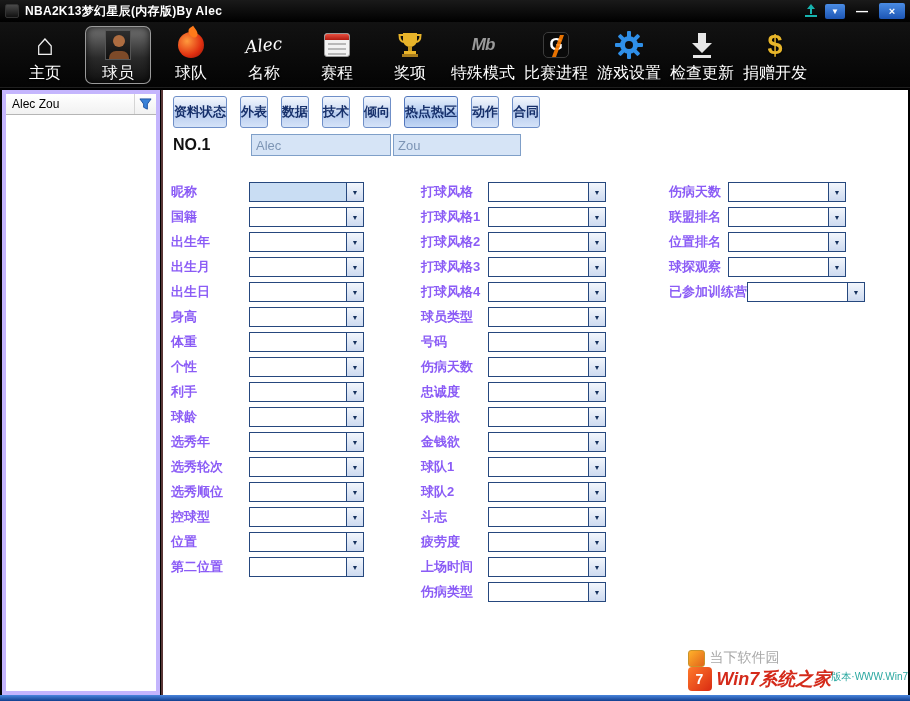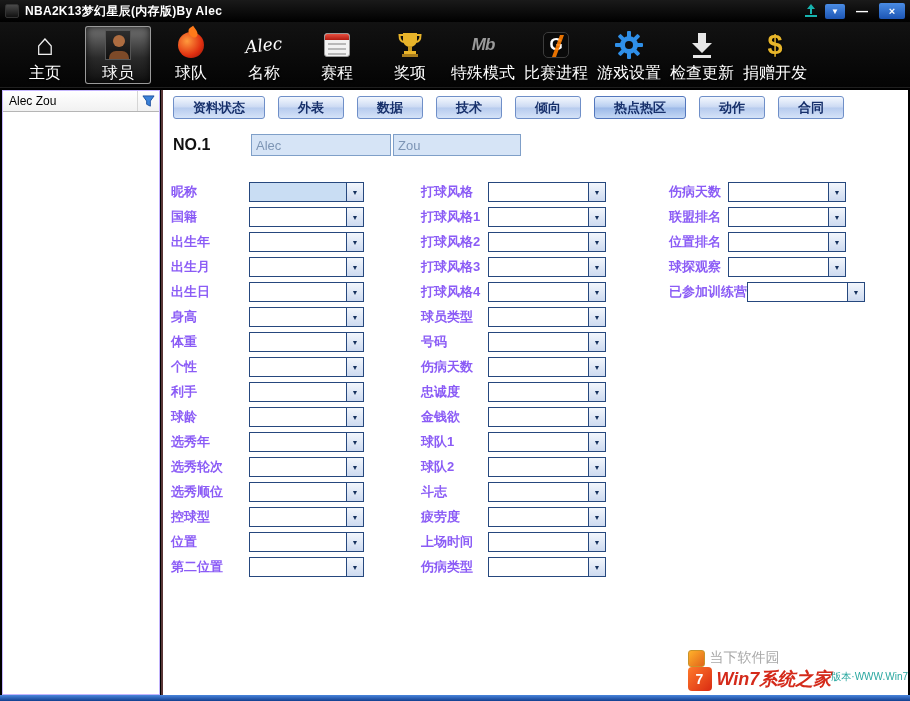--- a/index.html
+++ b/index.html
@@ -13,21 +13,21 @@
   .app-icon{width:14px;height:14px;background:linear-gradient(#4a4a4a,#111);border:1px solid #333;border-radius:2px;margin-right:6px;flex:none;}
   .title-text{color:#fff;font-size:12px;font-weight:bold;letter-spacing:.3px;white-space:nowrap;}
   .titlebar-controls{margin-left:auto;display:flex;align-items:center;gap:7px;}
   .tb-caret{width:20px;height:15px;background:linear-gradient(#4a8ce4,#1c55b4);border-radius:2px;color:#fff;font-size:8px;display:flex;align-items:center;justify-content:center;cursor:pointer;}
   .tb-min{color:#fff;width:20px;text-align:center;font-size:12px;font-weight:bold;cursor:pointer;line-height:10px;}
   .tb-close{width:26px;height:16px;background:linear-gradient(#4a8ce4,#1c55b4);border-radius:2px;color:#fff;font-size:11px;font-weight:bold;display:flex;align-items:center;justify-content:center;cursor:pointer;}
 
   
   .toolbar{position:absolute;top:22px;left:0;right:0;height:66px;background:linear-gradient(#121212,#040404);display:flex;align-items:flex-start;padding:4px 8px 0 12px;gap:7px;border-bottom:1px solid #1f1f1f;}
   .tb-item{width:66px;height:58px;display:flex;flex-direction:column;align-items:center;padding-top:3px;border-radius:3px;cursor:pointer;flex:none;}
-  .tb-item.selected{background:linear-gradient(#777 0%,#2a2a2a 55%,#101010 100%);box-shadow:inset 0 0 0 1px #9a9a9a, inset 0 0 8px #000;}
+  .tb-item.selected{background:linear-gradient(#777 0%,#2a2a2a 55%,#101010 100%);box-shadow:inset 0 0 0 1px #9a9a9a, inset 0 0 8px #000;border-radius:7px;}
   .tb-icon{height:34px;display:flex;align-items:center;justify-content:center;}
   .tb-label{color:#fff;font-size:16px;margin-top:2px;white-space:nowrap;text-shadow:0 1px 2px #000;}
 
   .g-home{font-size:30px;color:#f0f0f0;line-height:28px;}
   .g-player{width:26px;height:30px;background:linear-gradient(#2e2e2e,#101010);border:1px solid #555;position:relative;overflow:hidden;display:block;}
   .g-player::before{content:"";position:absolute;top:4px;left:7px;width:12px;height:12px;border-radius:50%;background:#ad6c40;}
   .g-player::after{content:"";position:absolute;bottom:-2px;left:3px;width:20px;height:10px;border-radius:7px 7px 0 0;background:#7d4a28;}
   .g-flame{width:26px;height:26px;border-radius:50%;background:radial-gradient(circle at 35% 35%,#ff9a3d,#e03010 60%,#8c1208);position:relative;display:block;}
   .g-flame::before{content:"";position:absolute;top:-5px;left:11px;width:8px;height:11px;background:#ff7a1a;border-radius:50% 0 50% 50%;transform:rotate(-35deg);}
   .g-script{font-family:"DejaVu Serif","Liberation Serif",serif;font-style:italic;color:#fff;font-size:17px;transform:rotate(-6deg);display:inline-block;}
@@ -36,31 +36,31 @@
   .g-cal-grid{display:block;margin:3px 3px 0;height:12px;background:repeating-linear-gradient(#b8b8b8 0 2px,transparent 2px 5px);}
   .g-mb{color:#9a9a9a;font-style:italic;font-weight:bold;font-size:17px;letter-spacing:-1px;}
   .g-g{width:26px;height:26px;background:#0a0a0a;border:1px solid #3c3c3c;border-radius:5px;position:relative;color:#fff;font-weight:bold;font-size:17px;display:flex;align-items:center;justify-content:center;overflow:hidden;}
   .g-g::after{content:"";position:absolute;left:12px;top:2px;width:4px;height:22px;background:#ff7d00;transform:skewX(-20deg);opacity:.9;}
   .g-dollar{color:#e8b62a;font-size:27px;font-weight:bold;text-shadow:0 1px 2px #000;}
 
   
   .body{position:absolute;top:88px;left:0;right:0;bottom:6px;background:#000;display:flex;}
   .bottom-frame{position:absolute;left:0;right:0;bottom:0;height:6px;background:linear-gradient(#4a86dd,#123f8f);}
 
-  .sidebar{width:158px;margin:2px 0 0 2px;background:#fff;border:1px solid #c4b5fd;display:flex;flex-direction:column;flex:none;}
+  .sidebar{width:158px;margin:2px 0 0 2px;background:#fff;border:4px solid #c4b5fd;display:flex;flex-direction:column;flex:none;}
   .sidebar-header{height:21px;display:flex;align-items:center;border-bottom:1px solid #b5b5b5;background:linear-gradient(#ffffff,#f1f1f1);flex:none;}
   .sidebar-header-text{flex:1;font-size:12px;color:#000;padding-left:6px;}
   .sidebar-filter{width:22px;height:100%;display:flex;align-items:center;justify-content:center;border-left:1px solid #d5d5d5;cursor:pointer;}
   .sidebar-list{flex:1;background:#fff;}
 
   .content{flex:1;margin:2px 2px 0 1px;background:#fff;position:relative;border-left:2px solid #5a3636;}
 
   
   .tab-bar{position:absolute;top:6px;left:10px;display:flex;gap:13px;}
-  .tab-btn{height:23px;padding:0 19px;background:linear-gradient(#f4f8fe,#ccdaf3 48%,#b7cbee 52%,#d5e3f8);border:1px solid #6f8fc8;border-radius:3px;color:#17306b;font-weight:bold;font-size:13px;cursor:pointer;font-family:inherit;white-space:nowrap;}
+  .tab-btn{height:32px;padding:0 0;background:linear-gradient(#f4f8fe,#ccdaf3 48%,#b7cbee 52%,#d5e3f8);border:1px solid #6f8fc8;border-radius:3px;color:#17306b;font-weight:bold;font-size:13px;cursor:pointer;font-family:inherit;white-space:nowrap;}
   .tab-btn.highlighted{background:linear-gradient(#e8f1fd,#b7cdf0 48%,#9cb9e8 52%,#c4d8f5);border-color:#5377bd;}
 
   
   .name-row{position:absolute;top:44px;left:10px;display:flex;align-items:center;}
   .no-label{font-size:16px;font-weight:bold;color:#111;width:78px;}
   .name-input{height:22px;background:#d6e4f6;border:1px solid #7f9fc8;color:#7d95b5;font-size:13px;padding:0 4px;margin-right:2px;font-family:inherit;}
   .name-first{width:140px;}
   .name-last{width:128px;}
 
   
@@ -452,20 +452,29 @@
           <div class="form-row">
             <span class="form-label">忠诚度</span>
             <div class="combo">
               <span class="combo-field"></span>
               <span class="combo-btn">
                 <span class="arrow">▼</span>
               </span>
             </div>
           </div>
           <div class="form-row">
+            <span class="form-label">求胜欲</span>
+            <div class="combo">
+              <span class="combo-field"></span>
+              <span class="combo-btn">
+                <span class="arrow">▼</span>
+              </span>
+            </div>
+          </div>
+          <div class="form-row">
             <span class="form-label">金钱欲</span>
             <div class="combo">
               <span class="combo-field"></span>
               <span class="combo-btn">
                 <span class="arrow">▼</span>
               </span>
             </div>
           </div>
           <div class="form-row">
             <span class="form-label">球队1</span>

